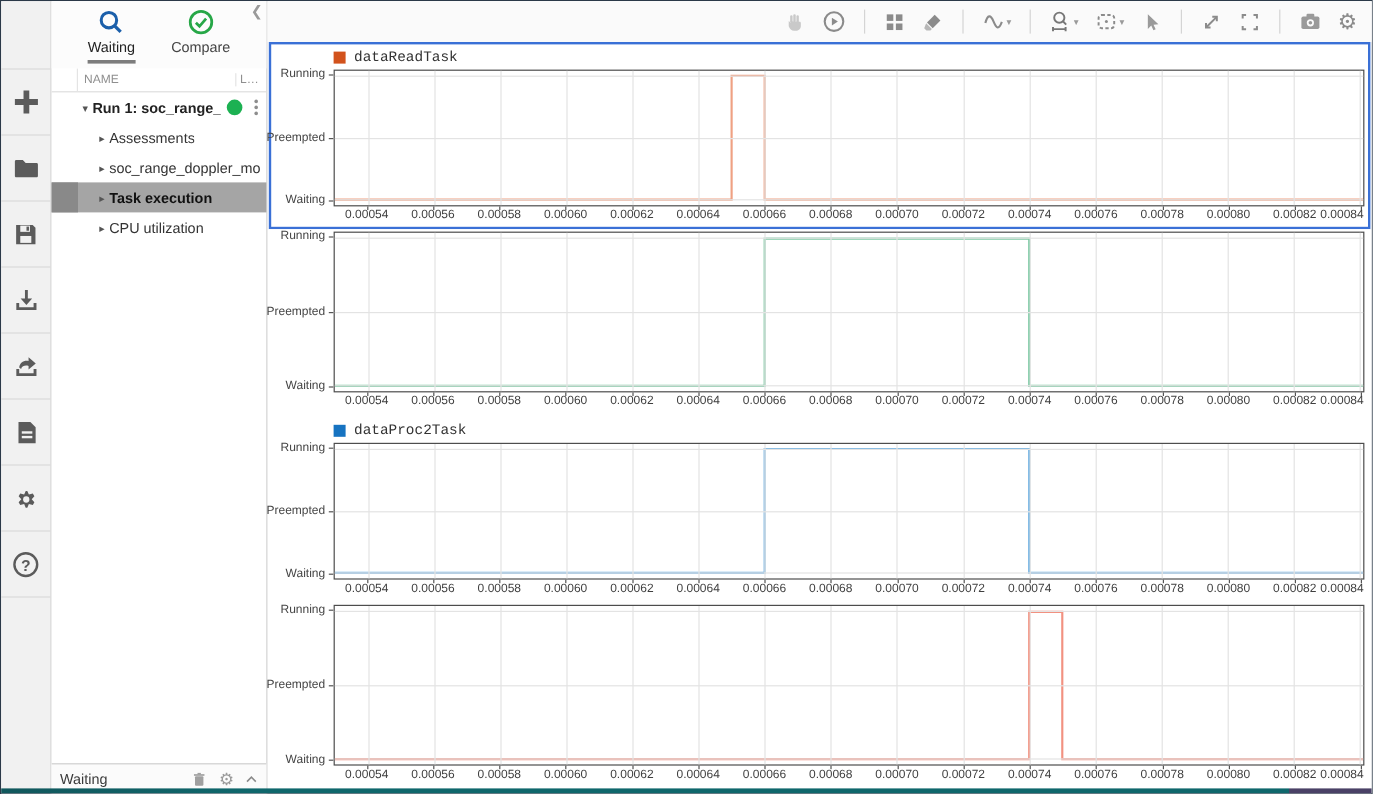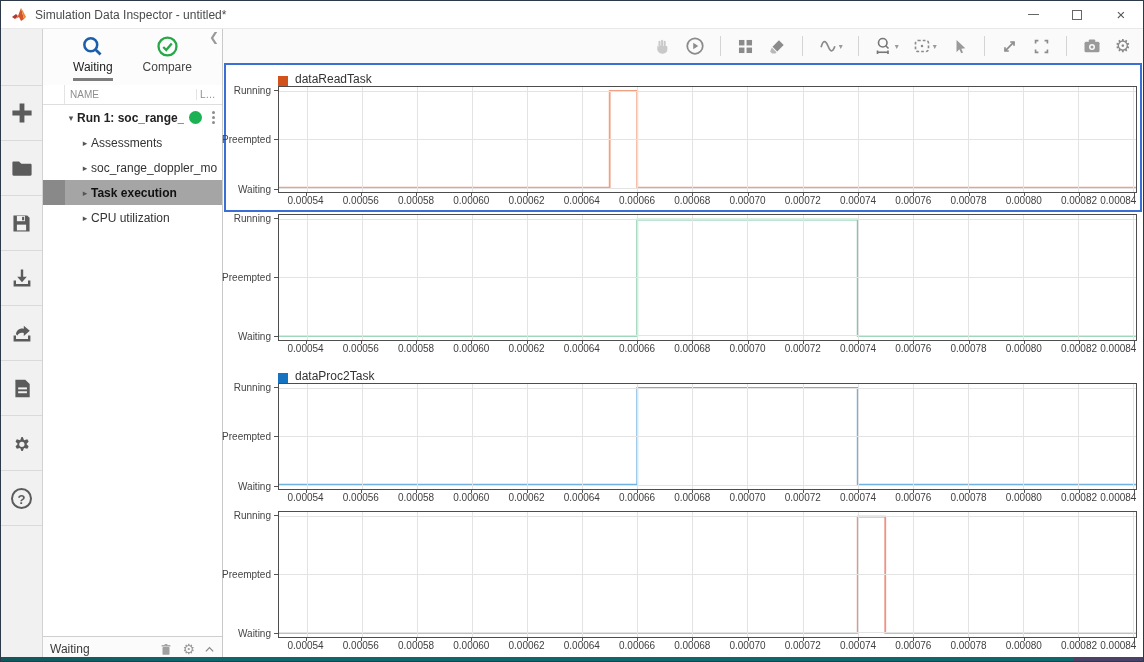--- a/index.html
+++ b/index.html
@@ -71,21 +71,21 @@
   .right-pane { flex:1 1 auto; display:flex; flex-direction:column; min-width:0; background:#fff; }
   .toolbar { height:34px; flex:0 0 34px; background:#fafafa; display:flex; align-items:center; justify-content:flex-end; gap:9px; padding-right:10px; }
   .tb-icon { display:flex; align-items:center; gap:1px; padding:2px; }
   .tb-sep { width:1px; height:20px; background:#d4d4d4; margin:0 4px; }
   .tb-caret { font-size:8px; color:#9a9a9a; }
   .tb-gear { font-size:18px; color:#8b8b8b; line-height:1; }
 
   .plots { flex:1 1 auto; display:flex; flex-direction:column; min-height:0; padding:0 1px 4px 1px; }
   .plot-pane { flex:1 1 0; display:flex; flex-direction:column; min-height:0; border:2px solid transparent; background:#fff; }
   .plot-pane.selected { border-color:#3a70d6; }
-  .legend { height:21px; flex:0 0 21px; display:flex; align-items:flex-end; padding-left:52px; gap:7px; }
+  .legend { height:21px; flex:0 0 21px; display:flex; align-items:center; padding-left:52px; gap:7px;font-family:Liberation Mono, monospace; }
   .legend-swatch { width:10px; height:10px; display:block; }
   .legend-label { font-size:12px; color:#333; }
   .plot-body { flex:1 1 auto; display:flex; min-height:0; }
   .ylabels { width:52px; flex:0 0 52px; position:relative; }
   .ylabel { position:absolute; right:7px; transform:translateY(-50%); font-size:10px; color:#454545; white-space:nowrap; }
   .ydash { position:absolute; right:0; width:4px; height:1px; background:#555; }
   .plot-box { flex:1 1 auto; position:relative; border:1px solid #4d4d4d; margin-right:3px; background:#fff; }
   .vgrid { position:absolute; top:0; bottom:0; width:1px; background:#e3e3e3; }
   .hgrid { position:absolute; left:0; right:0; height:1px; background:#e3e3e3; }
   .xtick-mark { position:absolute; top:0; width:1px; height:3px; background:#555; }
@@ -95,39 +95,20 @@
   .xlabel.clamp { transform:translateX(-94%); }
 
   .bottom-strip { position:absolute; left:0; bottom:0; width:100%; height:4px; z-index:5;
     background:linear-gradient(90deg,#11575c 0%,#0f676c 18%,#0f676c 94%,#4a4166 94%,#4a4166 100%); }
 </style>
 </head>
 <body>
 
 <div class="window">
 
-  <div class="titlebar">
-    <svg class="logo" viewBox="0 0 16 16">
-      <polygon points="1,10 5,7 7,9 4,12" fill="#b03a2e"></polygon>
-      <polygon points="4,12 7,9 10,1 13,12 10,14 8,10" fill="#d6542a"></polygon>
-      <polygon points="10,1 13,12 15,10 12,4" fill="#e58e3a"></polygon>
-    </svg>
-    <span class="title-text">Simulation Data Inspector - untitled*</span>
-    <div class="win-controls">
-      <div class="win-btn">
-          <span class="min-glyph"></span>
-        </div>
-      <div class="win-btn">
-          <span class="max-glyph"></span>
-        </div>
-      <div class="win-btn">
-          <span class="close-glyph">×</span>
-        </div>
-    </div>
-  </div>
 
   <div class="main">
 
     <div class="left-strip">
       <div class="strip-spacer"></div>
       <div class="strip-cell">
         <svg width="24" height="24" viewBox="0 0 20 20">
             <path d="M8 2h4v6h6v4h-6v6H8v-6H2V8h6z" fill="#5b5b5b"></path>
           </svg>
       </div>

